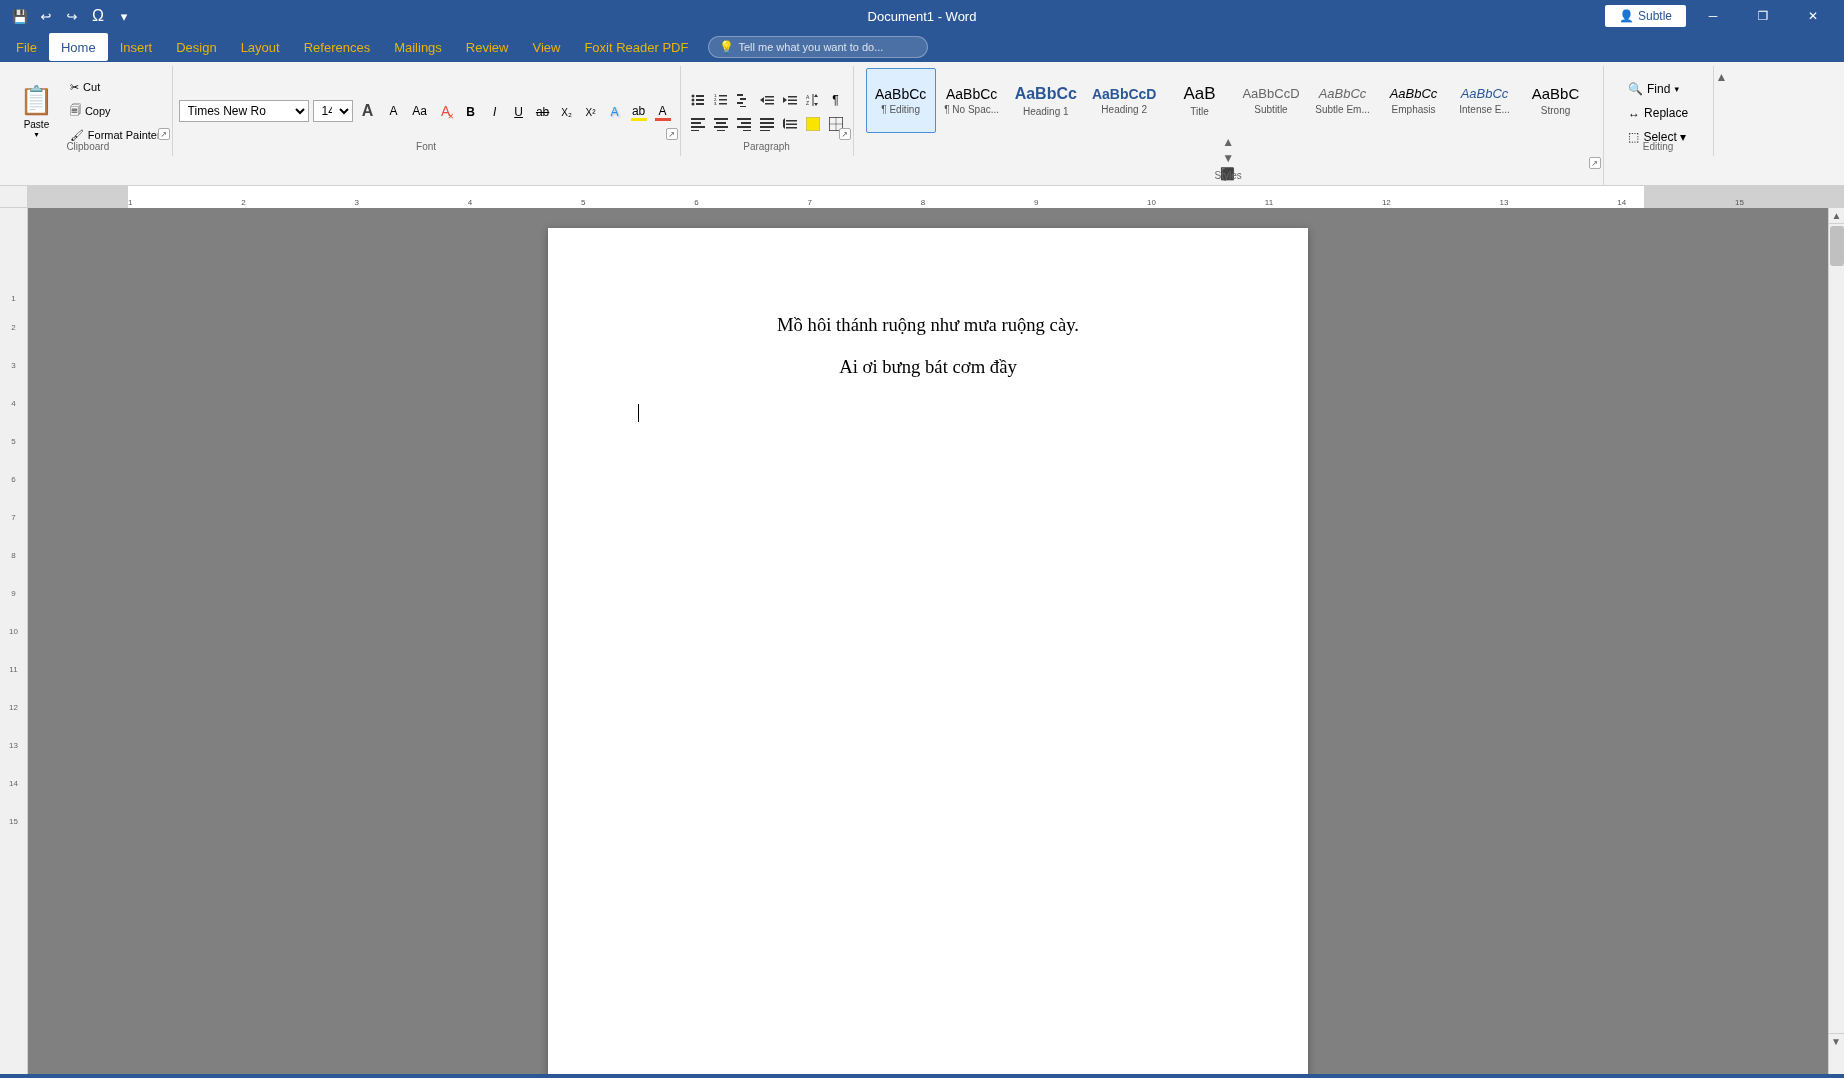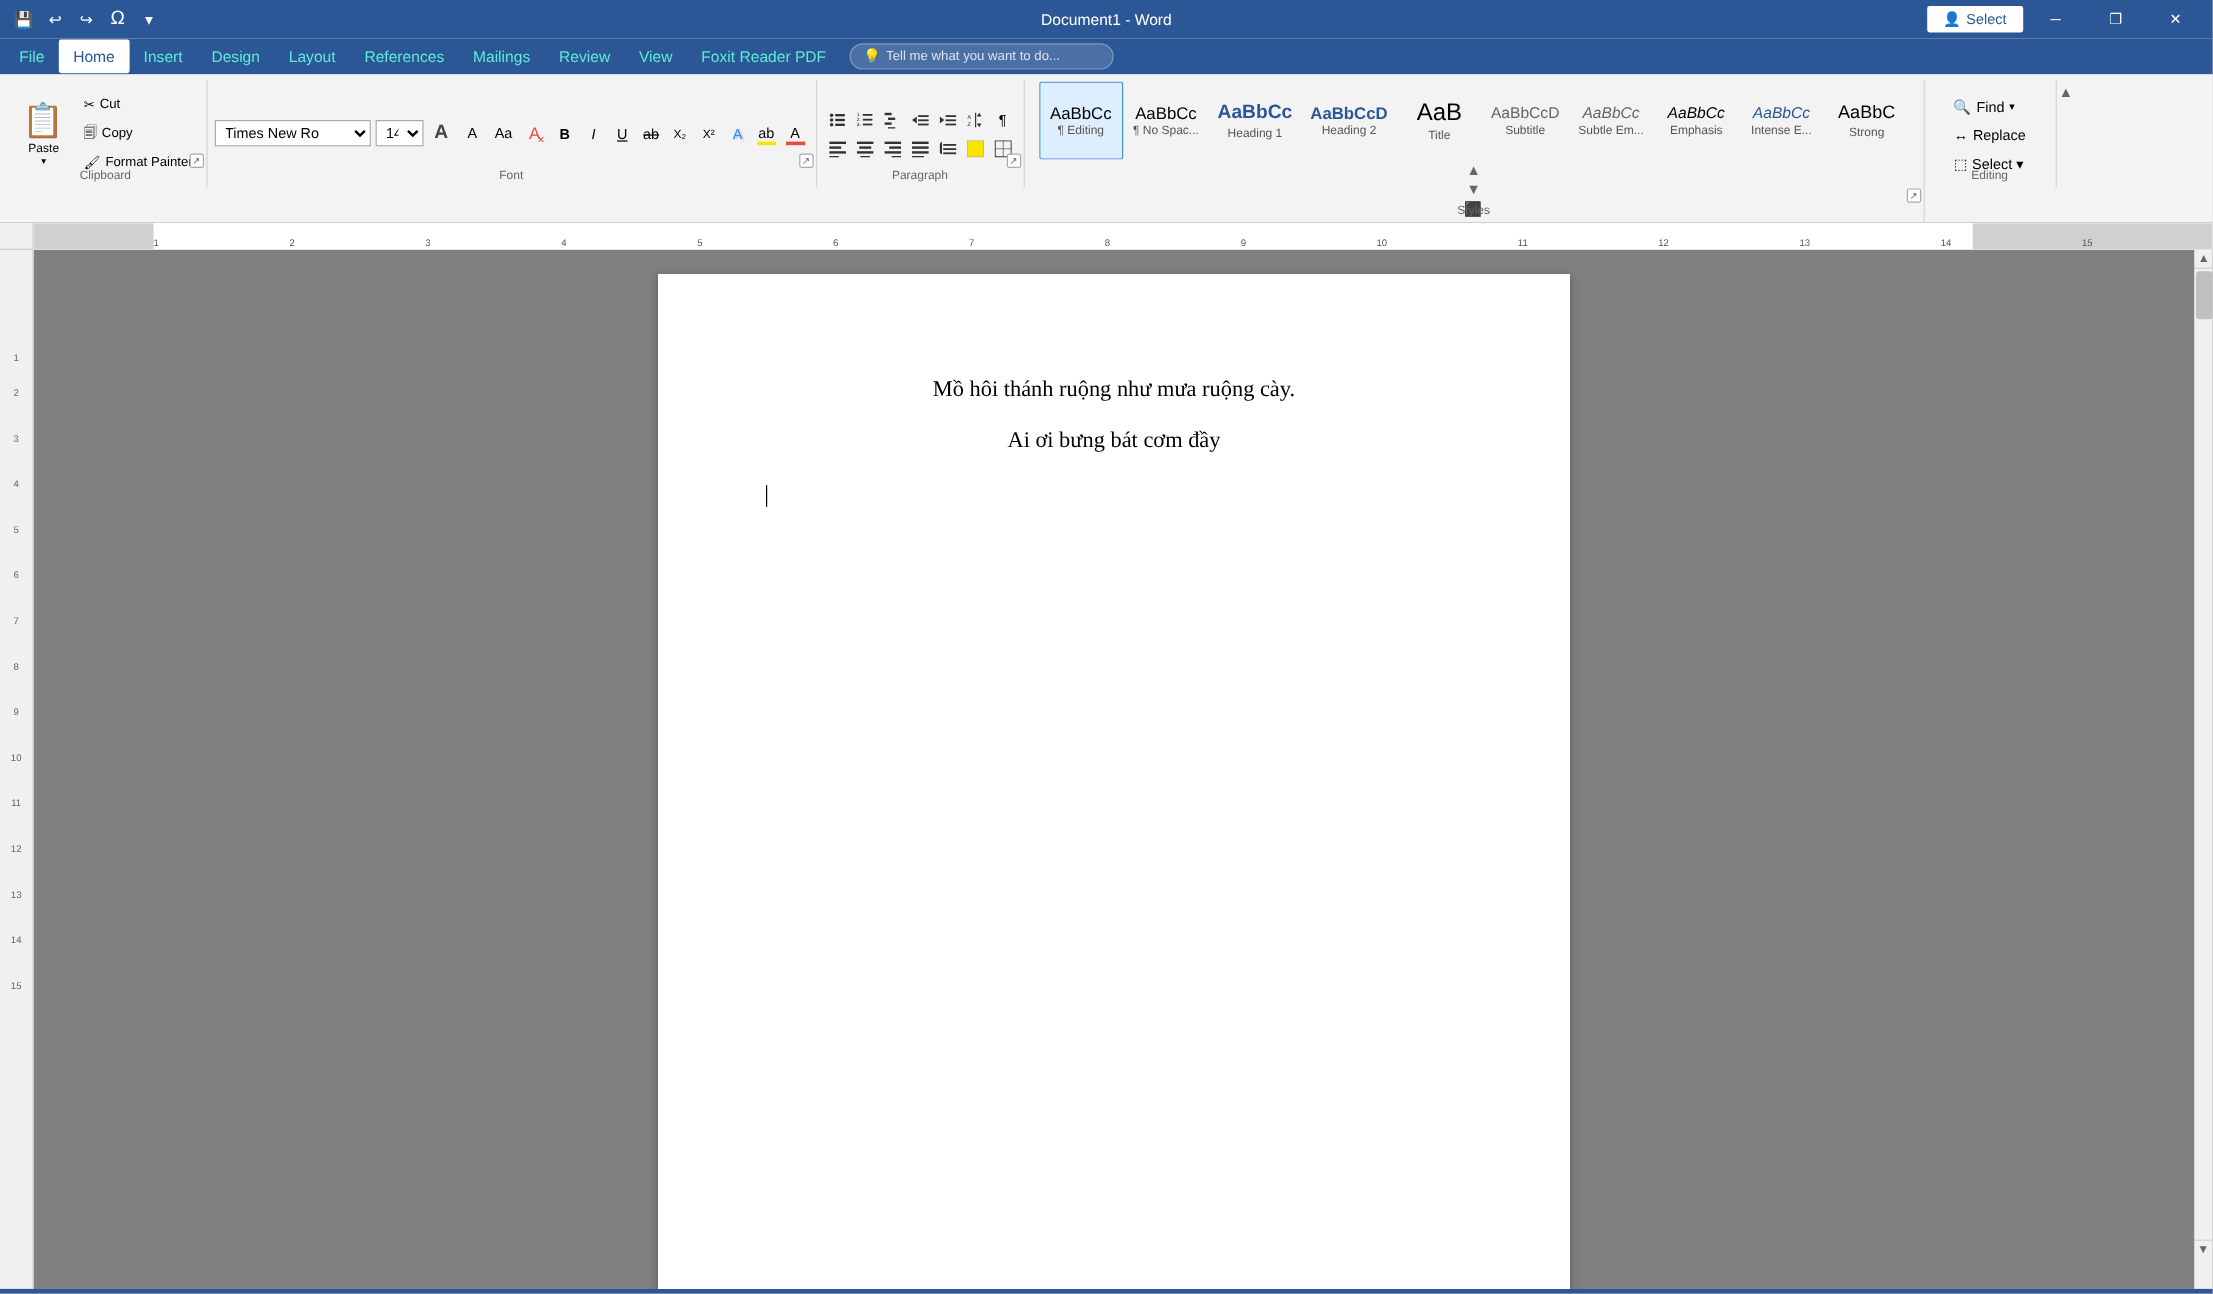--- a/index.html
+++ b/index.html
@@ -27,21 +27,21 @@
     
     .menu-bar {
       background: #2b5797;
       height: 30px;
       display: flex;
       align-items: center;
       padding: 0 4px;
     }
     .menu-item {
       padding: 4px 12px;
-      color: #5eead4;
+      color: #eab308;
       font-size: 13px;
       cursor: pointer;
       border-radius: 2px;
       height: 28px;
       display: flex;
       align-items: center;
     }
     .menu-item.active { background: white; color: #2b5797; }
 
     
@@ -334,21 +334,21 @@
       <div class="qa-btn" title="Undo">↩</div>
       <div class="qa-btn" title="Redo">↪</div>
       <div class="qa-btn" style="font-size:16px;">Ω</div>
       <div class="qa-btn">▾</div>
     </div>
   </div>
   <span class="title-bar-center">Document1 - Word</span>
   <div class="title-bar-right">
     <button class="share-btn">
       <span>👤</span>
-      <span>Select</span>
+      <span>Subtle</span>
     </button>
     <div class="win-btn">─</div>
     <div class="win-btn">❐</div>
     <div class="win-btn close">✕</div>
   </div>
 </div>
 
 <div class="menu-bar">
   <div class="menu-item">File</div>
   <div class="menu-item active">Home</div>
@@ -574,21 +574,21 @@
       </div>
       <div class="style-item style-h1">
         <div class="style-preview" style="font-size:16px; font-weight:bold; color:#2b5797;">AaBbCc</div>
         <div class="style-label">Heading 1</div>
       </div>
       <div class="style-item style-h2">
         <div class="style-preview" style="font-size:14px; font-weight:bold; color:#2b5797;">AaBbCcD</div>
         <div class="style-label">Heading 2</div>
       </div>
       <div class="style-item style-title">
-        <div class="style-preview" style="font-size:20px;">AaB</div>
+        <div class="style-preview" style="font-size:17px;">AaB</div>
         <div class="style-label">Title</div>
       </div>
       <div class="style-item style-subtitle">
         <div class="style-preview" style="color:#666; font-size:13px;">AaBbCcD</div>
         <div class="style-label">Subtitle</div>
       </div>
       <div class="style-item style-subtle-em">
         <div class="style-preview" style="font-style:italic; color:#666; font-size:13px;">AaBbCc</div>
         <div class="style-label">Subtle Em...</div>
       </div>

